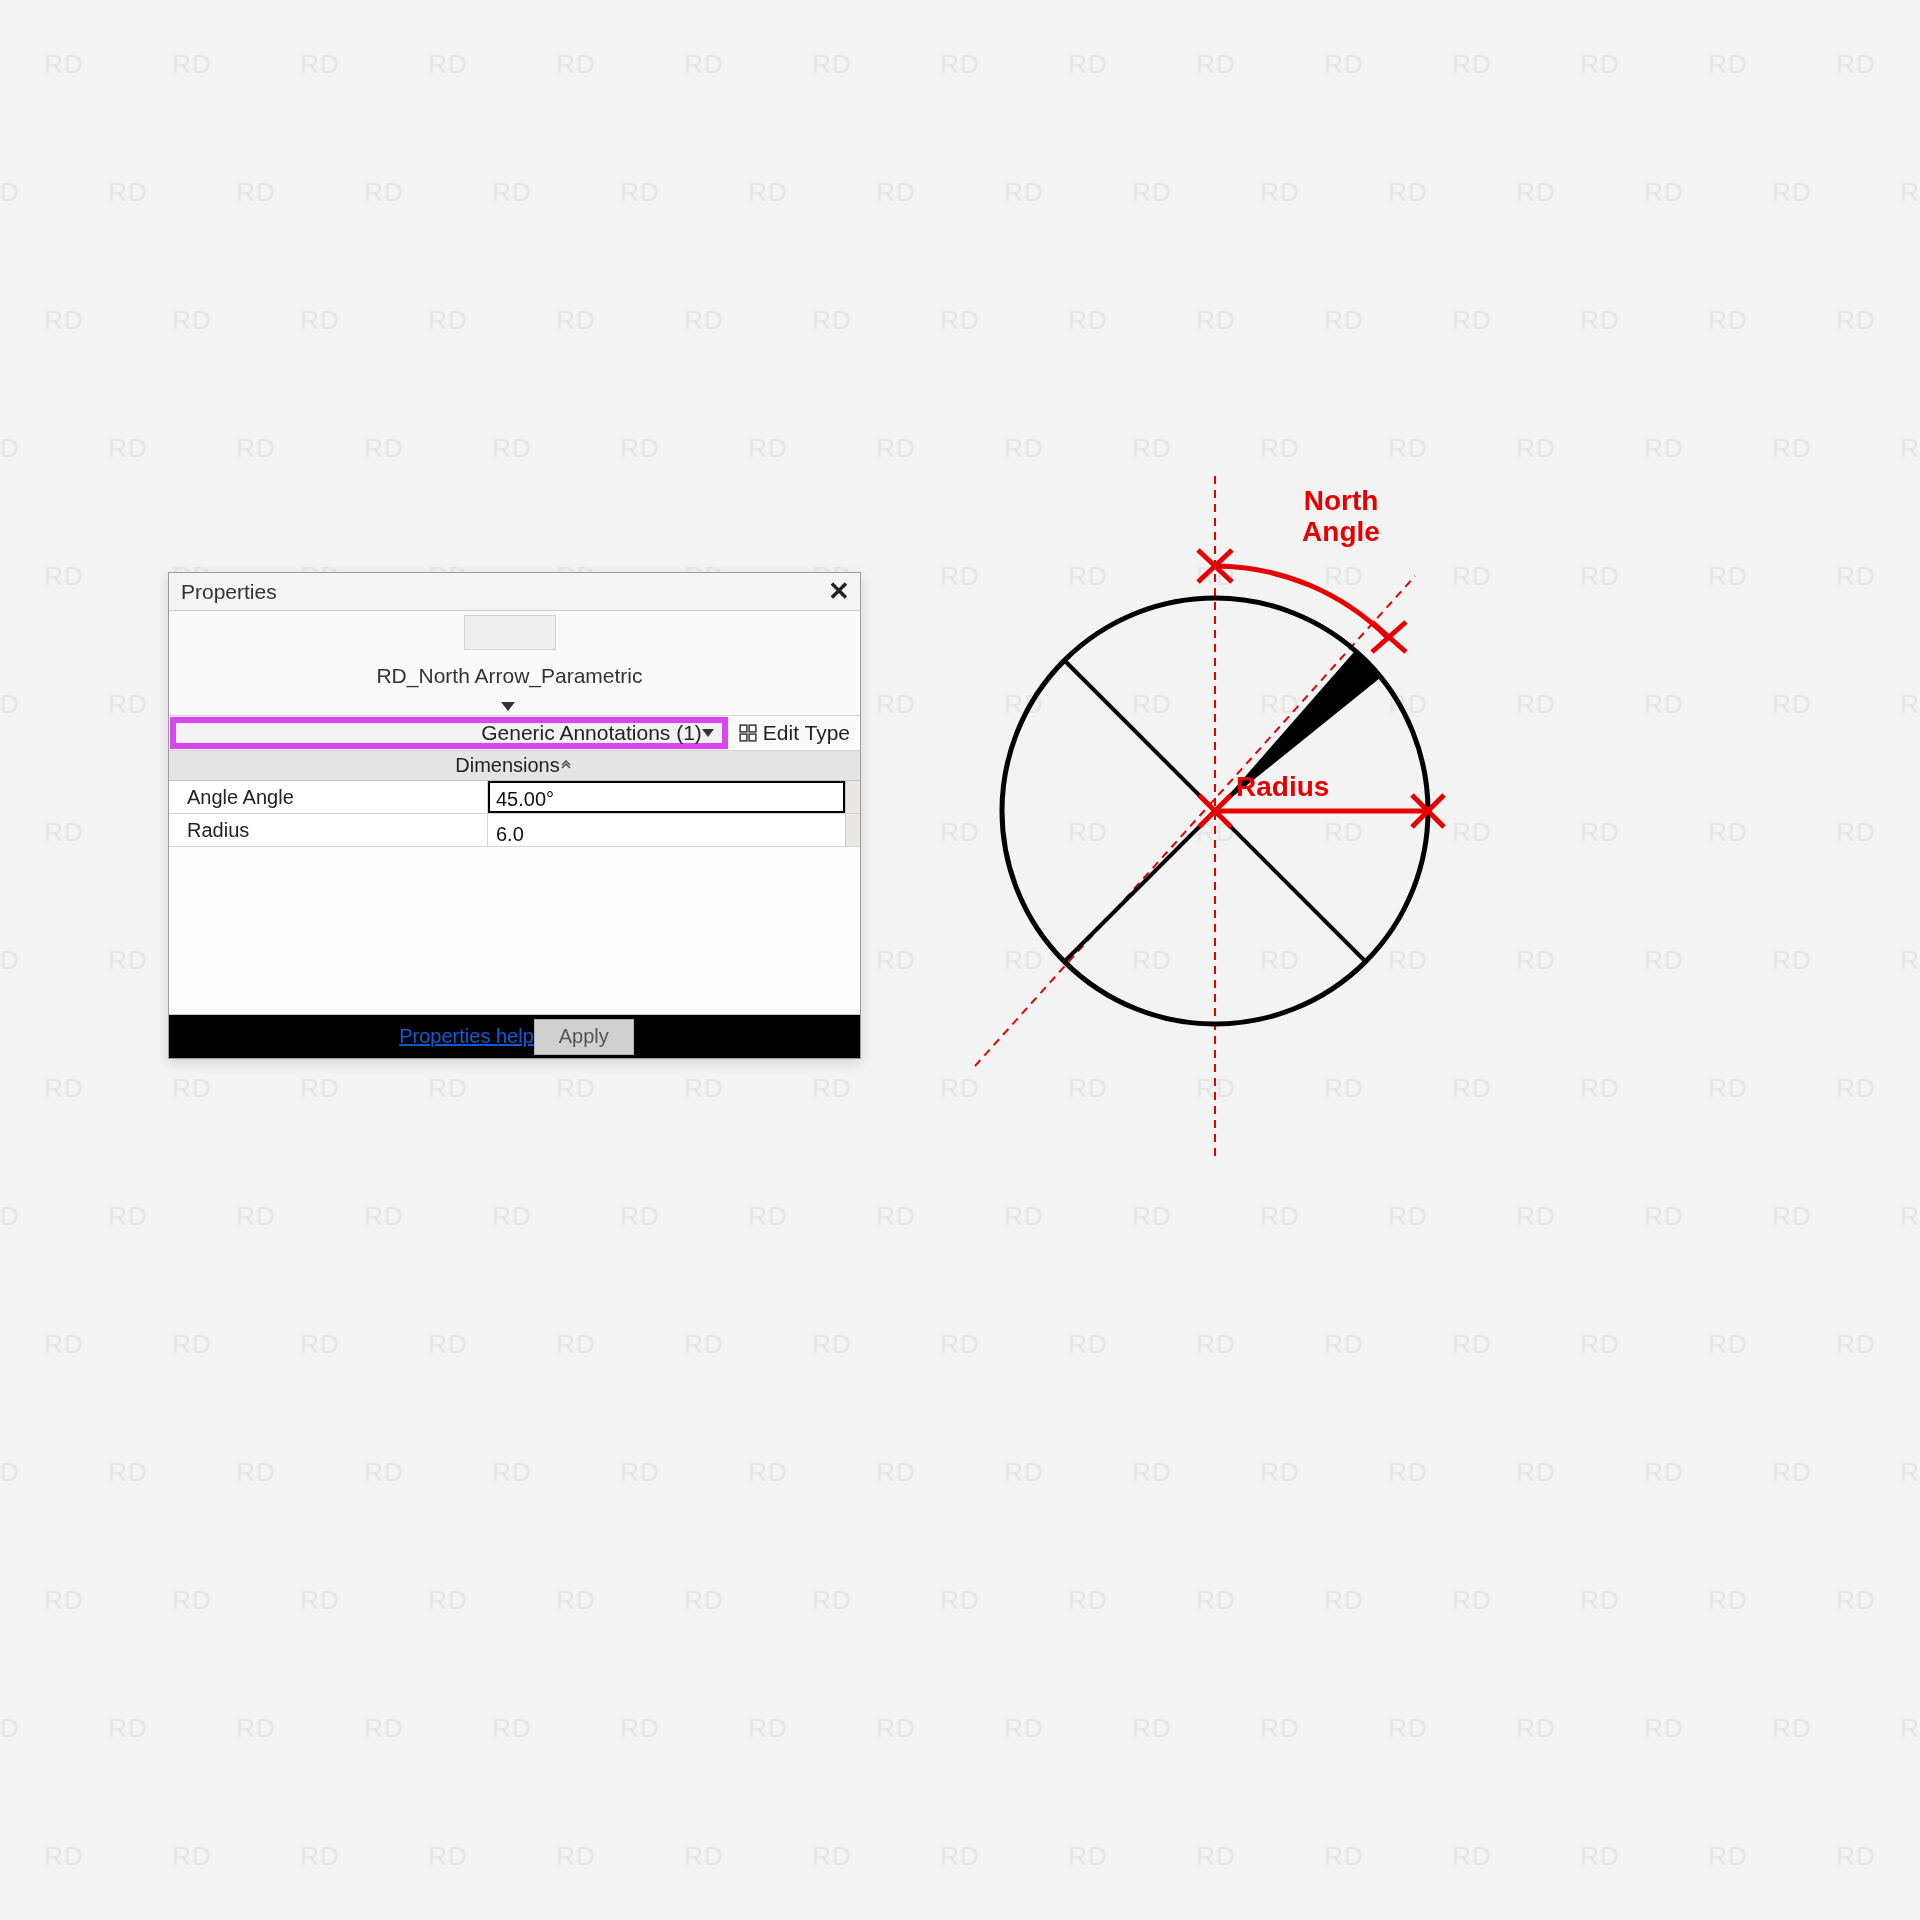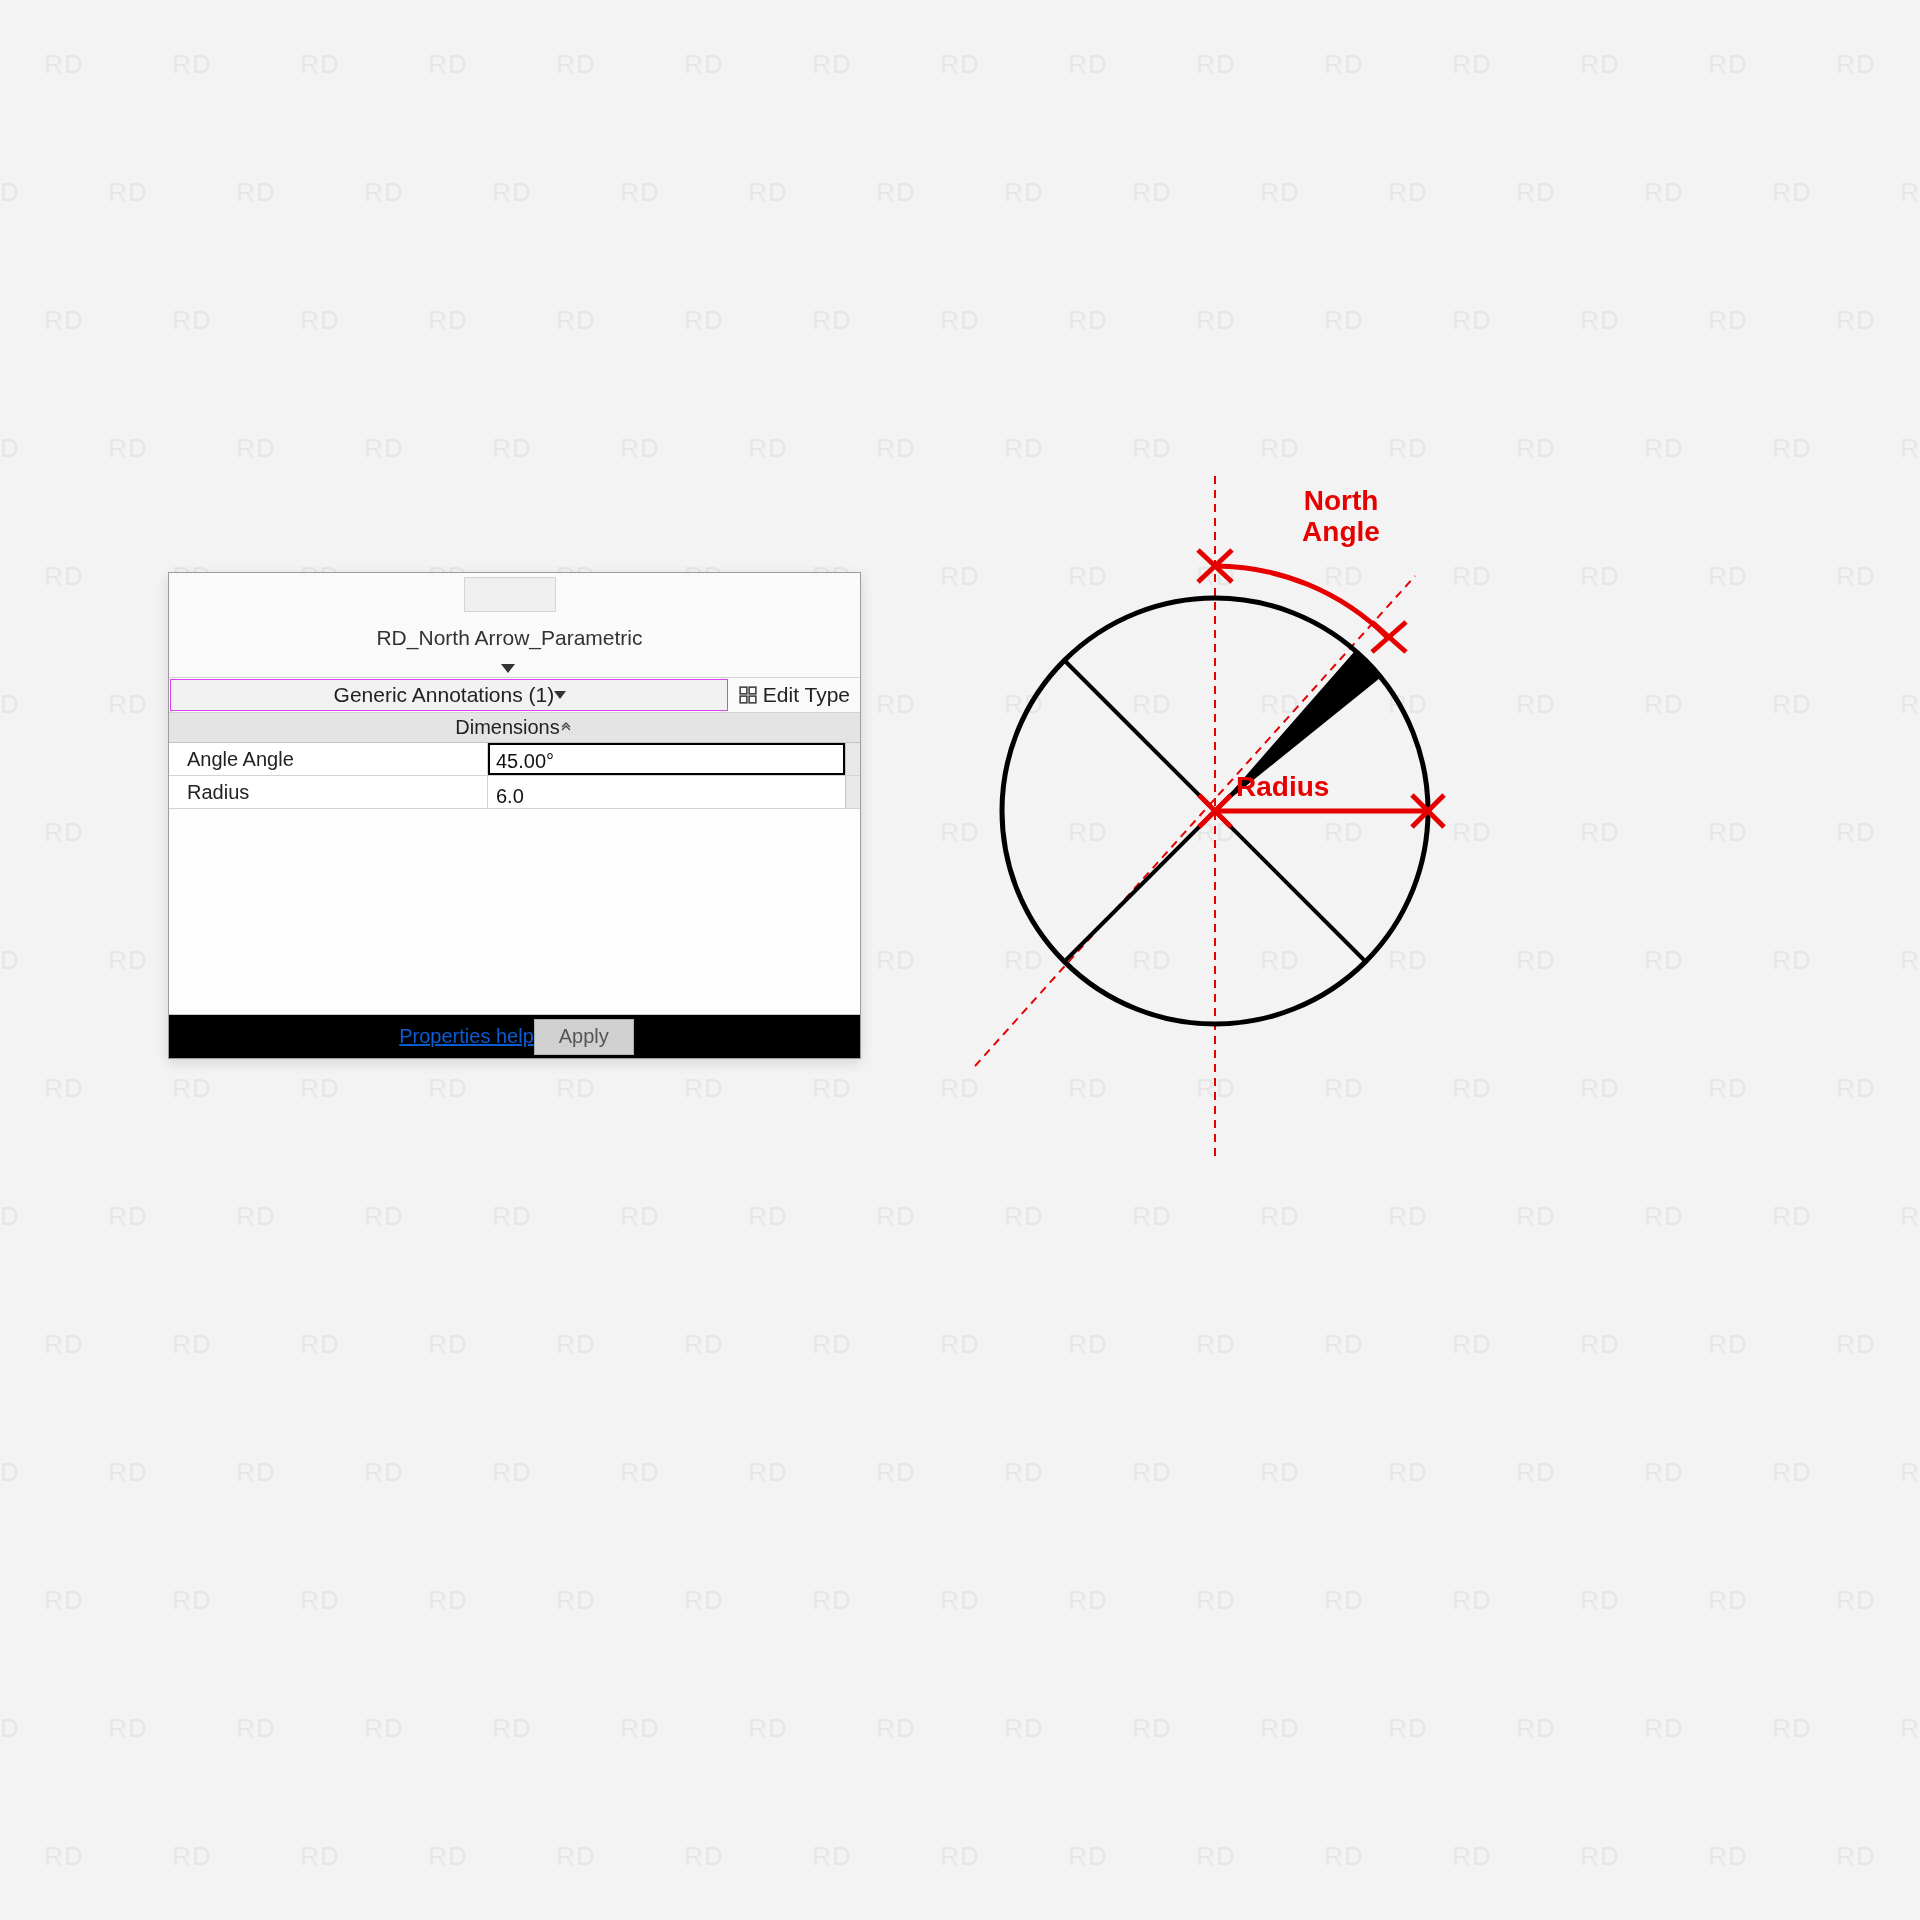--- a/index.html
+++ b/index.html
@@ -92,23 +92,23 @@
   .row-filter {
     display:flex;
     align-items:stretch;
     height: 36px;
     background: #fafafa;
     border-top: 1px solid #d4d4d4;
     border-bottom: 1px solid #d4d4d4;
   }
   .filter-dd {
     flex: 1 1 auto;
-    display:flex;align-items:center;justify-content:center;
+    display:flex;align-items:center;justify-content:flex-end;
     padding: 0 8px 0 10px;
-    border: 1px solid #d946ef;
+    border: 6px solid #d946ef;
     margin: 1px;
     background: #f2f2f2;
   }
   .filter-dd .chev { width:0;height:0;border-left:6px solid transparent;border-right:6px solid transparent;border-top:8px solid #333;}
   .edit-type {
     flex: 0 0 auto;
     display:flex;align-items:center;gap:6px;
     padding: 0 10px;
     cursor:pointer;
   }
@@ -462,20 +462,24 @@
       <span>RD</span>
       <span>RD</span>
       <span>RD</span>
       <span>RD</span>
       <span>RD</span>
       <span>RD</span>
     </div>
   </div>
 
 <div class="props">
+  <div class="props-titlebar">
+    <span class="title">Properties</span>
+    <button class="close">✕</button>
+  </div>
 
   <div class="type-row">
     <div class="type-thumb"></div>
     <div class="type-name">RD_North Arrow_Parametric</div>
     <div class="type-dd"></div>
   </div>
 
   <div class="row-filter">
     <div class="filter-dd">
       <span>Generic Annotations (1)</span>

